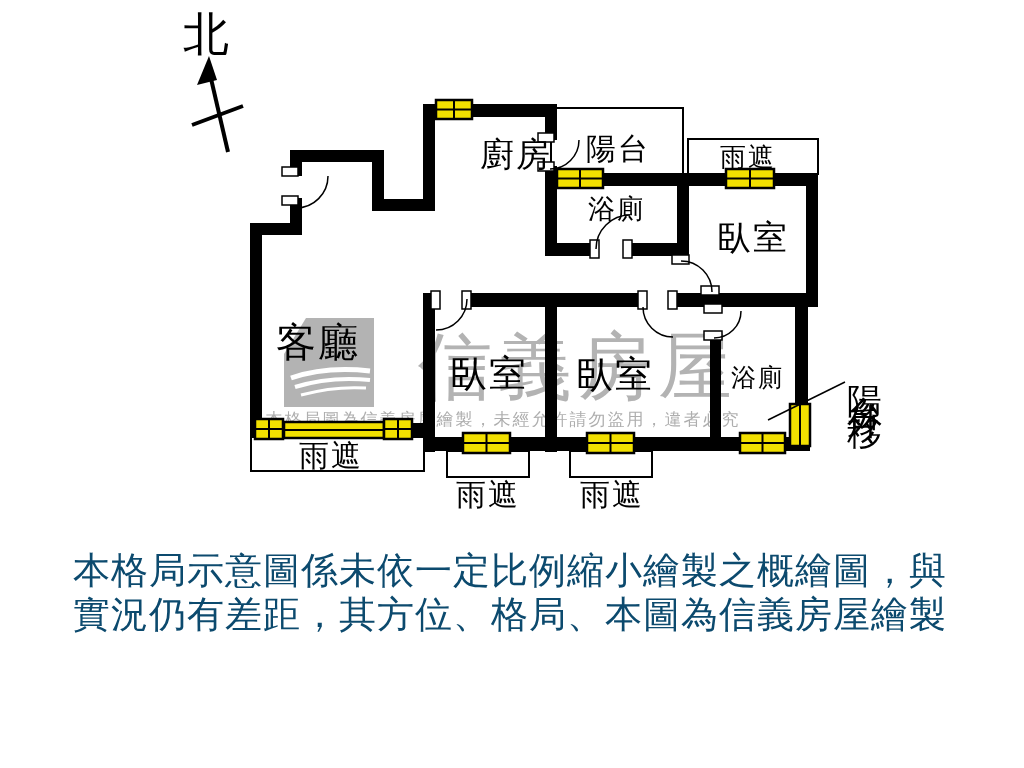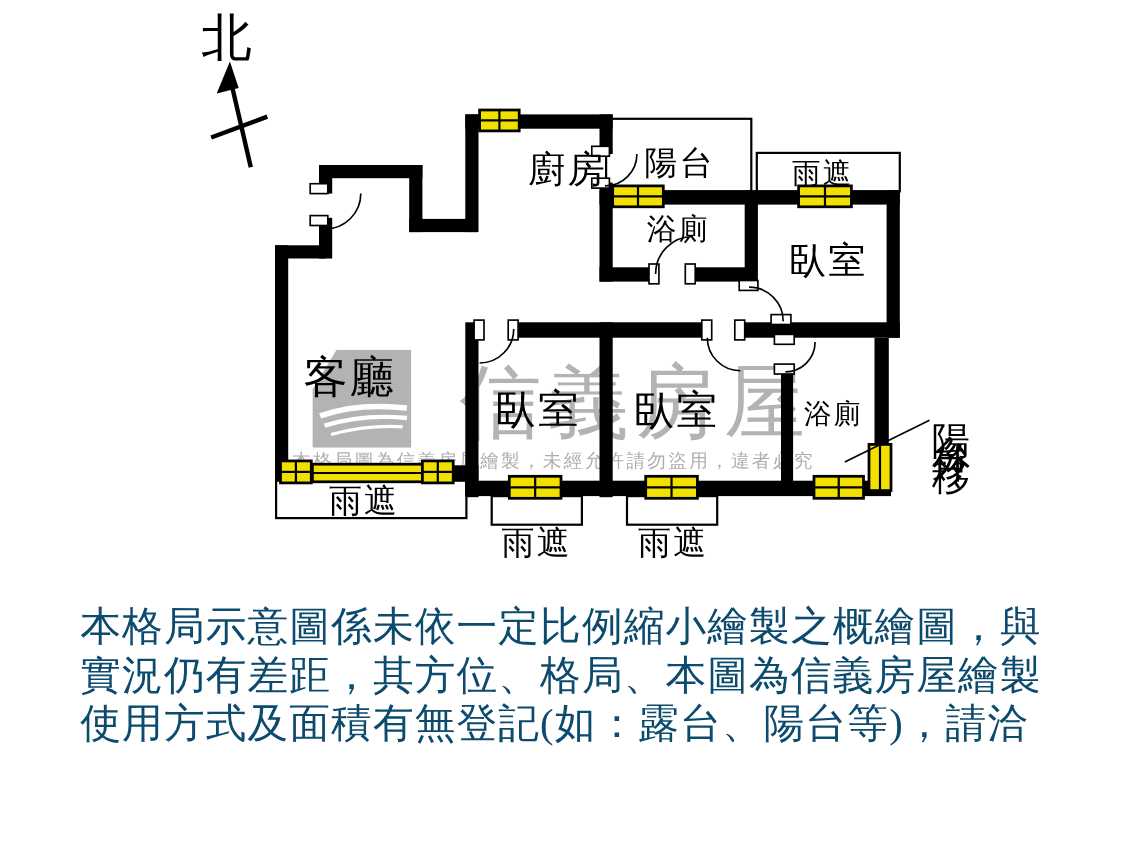--- a/index.html
+++ b/index.html
@@ -184,16 +184,15 @@
     <div class="lbl" style="left:758px;top:377px;font-size:25px">浴廁</div>
     <div class="lbl" style="left:331px;top:456px;font-size:30px">雨遮</div>
     <div class="lbl" style="left:488px;top:495px;font-size:30px">雨遮</div>
     <div class="lbl" style="left:612px;top:495px;font-size:30px">雨遮</div>
     <div class="lbl vert" style="left:864px;top:378px;font-size:35px">陽台外移</div>
   </div>
 
   <div id="disclaimer">
     <div class="dline">本格局示意圖係未依一定比例縮小繪製之概繪圖，與</div>
     <div class="dline">實況仍有差距，其方位、格局、本圖為信義房屋繪製</div>
-    <div class="dline">使用方式及面積有無登記(如：露台、陽台等)，請洽</div>
   </div>
 
 </div>
 
 </body></html>

